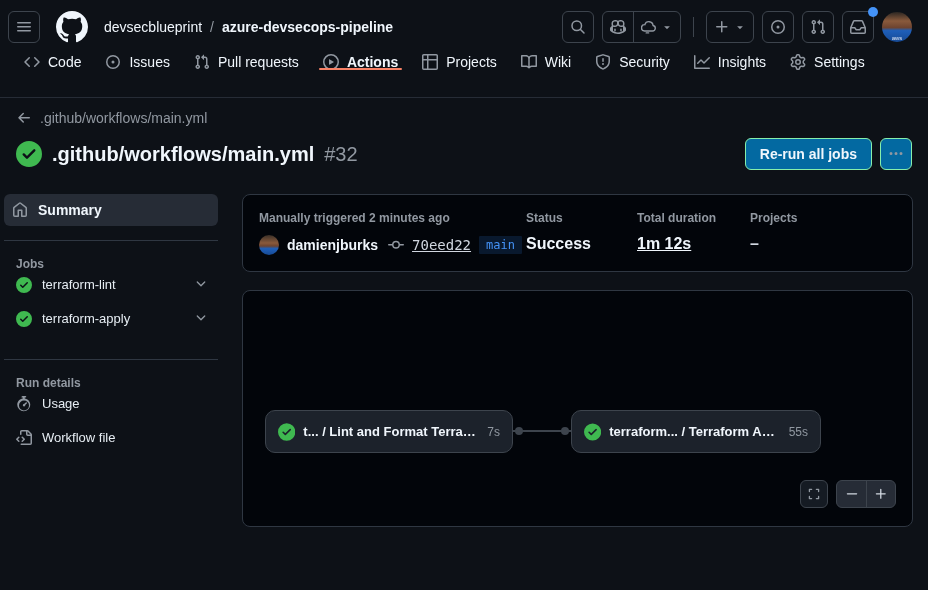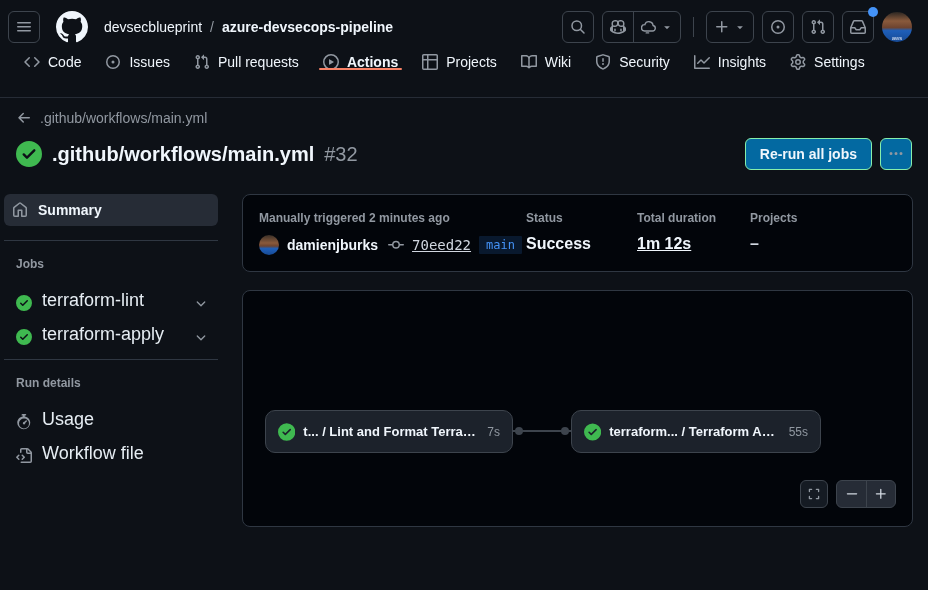--- a/index.html
+++ b/index.html
@@ -62,21 +62,21 @@
   }
   .btn.square { width:32px; padding:0; justify-content:center; color:#9198a1; }
 
   
   .content { display:flex; padding:10px 15px 4px 4px; gap:24px; }
   .sidebar { width:214px; flex:none; }
   .summary-item { display:flex; align-items:center; gap:10px; height:32px; padding:0 8px; background:#262c36; border-radius:6px; font-weight:700; cursor:pointer; }
   .summary-item .s-ico { color:#9198a1; }
   .side-div { border:0; border-top:1px solid #2f3742; margin:14px 0 0 0; }
   .side-heading { color:#9198a1; font-size:12px; font-weight:600; margin:16px 0 6px 12px; }
-  .job-row, .detail-row { display:flex; align-items:flex-end; gap:10px; height:34px; padding:0 10px 0 12px; font-size:18px; color:#e6edf3; border-radius:6px; cursor:pointer; }
+  .job-row, .detail-row { display:flex; align-items:flex-start; gap:10px; height:34px; padding:0 10px 0 12px; font-size:13px; color:#e6edf3; border-radius:6px; cursor:pointer; }
   .job-row .chev { margin-left:auto; color:#9198a1; }
   .detail-row .d-ico { color:#9198a1; }
 
   .main-col { flex:1; min-width:0; }
 
   
   .summary-card {
     border:1px solid #2f3742; background:#02050a; border-radius:8px;
     padding:16px; display:flex; margin-bottom:18px;
   }

